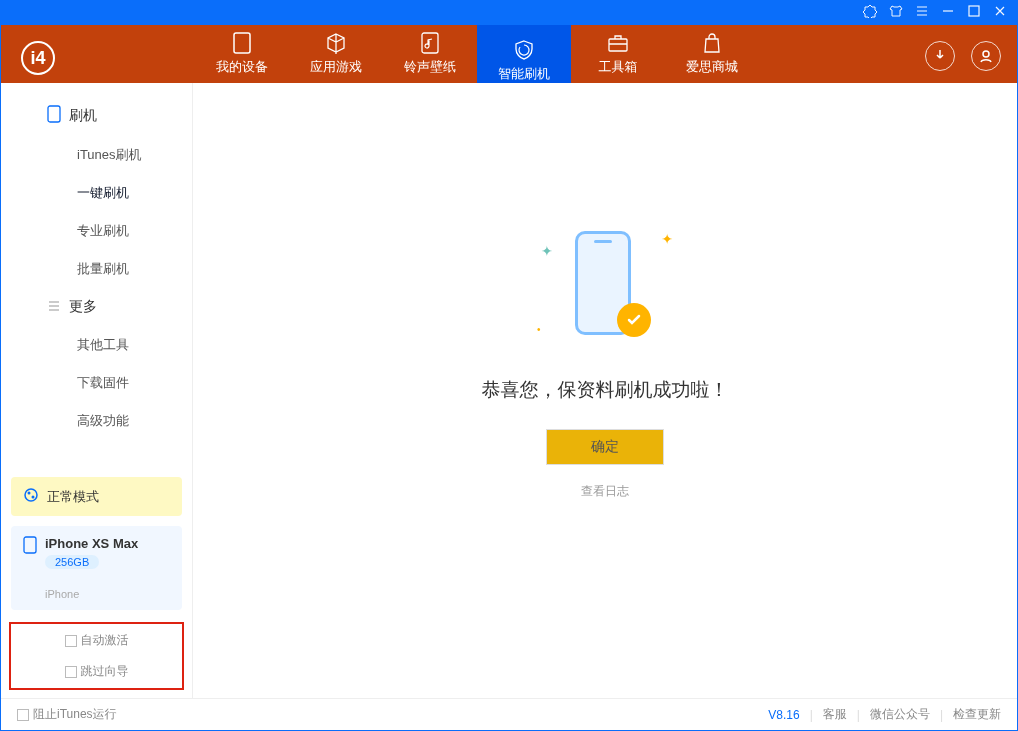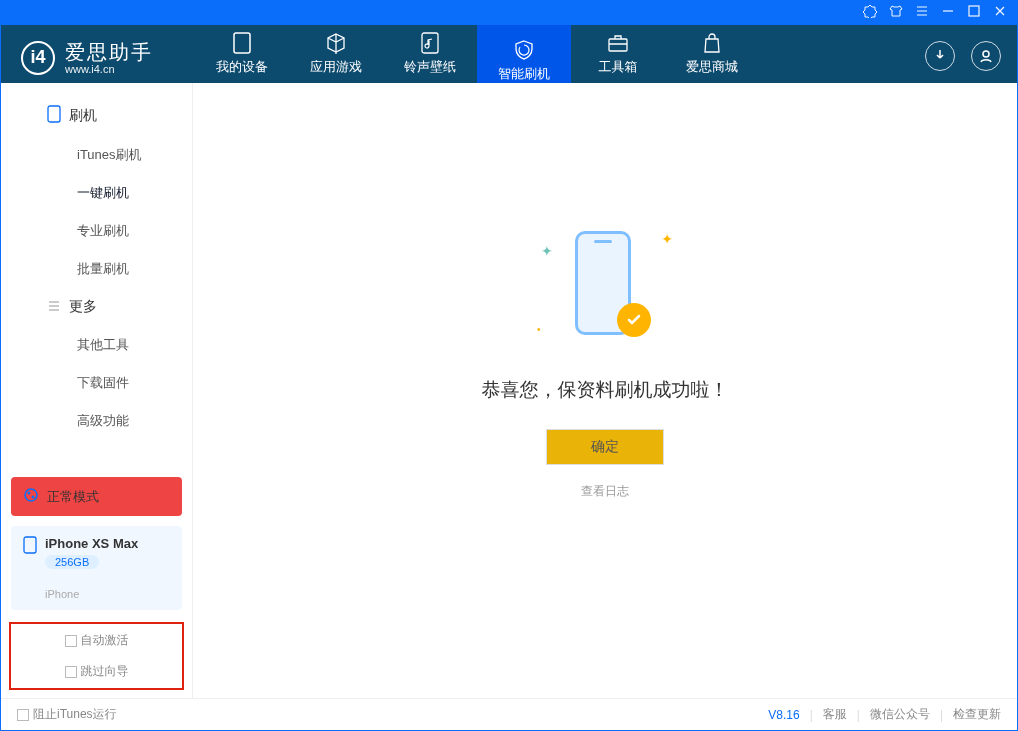--- a/index.html
+++ b/index.html
@@ -1,38 +1,38 @@
 <!DOCTYPE html>
 <html><head>
 <meta charset="utf-8">
 <style>
 * { margin: 0; padding: 0; box-sizing: border-box; font-family: "Microsoft YaHei", Arial, sans-serif; }
 body { background: #fff; }
 .window { width: 1018px; height: 731px; border: 1px solid #0a6efa; display: flex; flex-direction: column; }
 .titlebar-top { height: 24px; background: #0a6efa; display: flex; justify-content: flex-end; align-items: center; padding-right: 10px; gap: 12px; }
 .titlebar-top svg { opacity: .95; }
-.header { height: 58px; background: #0c4a6e; display: flex; align-items: flex-end; padding: 0 16px 0 20px; color: #fff; }
+.header { height: 58px; background: #c2410c; display: flex; align-items: flex-end; padding: 0 16px 0 20px; color: #fff; }
 .logo-block { display: flex; align-items: center; gap: 10px; padding-bottom: 8px; width: 174px; }
 .logo-circle { width: 34px; height: 34px; border: 2px solid #fff; border-radius: 50%; display:flex; align-items:center; justify-content:center; font-weight:bold; font-size:18px; }
 .brand-text { display:flex; flex-direction:column; line-height:1.1; }
 .brand-text .t1 { font-size: 20px; font-weight: 500; letter-spacing: 2px; }
 .brand-text .t2 { font-size: 11px; opacity: .9; }
 .tabs { display:flex; align-items:flex-end; height:100%; }
 .tab { width: 94px; height: 100%; display:flex; flex-direction:column; align-items:center; justify-content:center; gap:4px; font-size:13px; cursor:pointer; }
 .tab.active { background: #0056e8; justify-content: flex-end; }
 .tab-icon { width:22px; height:22px; display:flex; align-items:center; justify-content:center; }
 .header-right { margin-left:auto; display:flex; align-items:center; gap:16px; padding-bottom:12px; }
 .circle-btn { width:30px; height:30px; border:1.5px solid rgba(255,255,255,.8); border-radius:50%; display:flex; align-items:center; justify-content:center; cursor:pointer; }
 .body { flex:1; display:flex; min-height:0; }
 .sidebar { width:192px; border-right:1px solid #eee; display:flex; flex-direction:column; }
 .nav { flex:1; padding-top:12px; overflow:auto;padding-left:28px; }
 .nav-group-title { display:flex; align-items:center; gap:8px; padding:10px 18px; font-size:14px; color:#333; font-weight:500; }
 .nav-item { padding:10px 18px 10px 48px; font-size:13px; color:#555; cursor:pointer; }
 .nav-item.active { color:#0f172a; }
-.dev-box { margin:0 10px 10px; background:#ef4444; border-radius:4px; padding:10px 12px; font-size:13px; color:#333; display:flex; align-items:center; gap:8px; }
+.dev-box { margin:0 10px 10px; background:#fef9c3; border-radius:4px; padding:10px 12px; font-size:13px; color:#333; display:flex; align-items:center; gap:8px; }
 .dev-box2 { margin:0 10px 6px; background:#f1f7ff; border-radius:4px; padding:10px 12px; }
 .dev-name { font-size:13px; font-weight:600; color:#333; }
 .badge { display:inline-block; background:#def0ff; color:#0a6efa; border-radius:10px; padding:1px 10px; font-size:11px; margin-top:4px; }
 .dev-type { font-size:11px; color:#aaa; margin-top:18px; }
 .opts-row { border:2px solid #d21; margin:6px 8px 8px; padding:8px 6px; display:flex; gap:14px; align-items:center;flex-direction:column; }
 .chk { display:flex; align-items:center; gap:4px; font-size:12px; color:#888; cursor:pointer; }
 .chk-box { width:12px; height:12px; border:1px solid #bbb; }
 .main { flex:1; position:relative; display:flex; flex-direction:column; align-items:center; justify-content:center; }
 .phone-illu { position:relative; width:140px; height:140px; margin-top:-60px; }
 .phone-body { position:absolute; left:40px; top:10px; width:56px; height:104px; border:3px solid #7fbfff; border-radius:10px; background:#eaf4ff; }
@@ -69,24 +69,20 @@
           <rect x="2" y="2" width="10" height="10" fill="none" stroke="#fff" stroke-width="1.2"></rect>
         </svg></span>
     <span><svg width="14" height="14" viewBox="0 0 14 14">
           <path d="M3 3l8 8M11 3l-8 8" stroke="#fff" stroke-width="1.2"></path>
         </svg></span>
   </div>
 
   <div class="header">
     <div class="logo-block">
       <div class="logo-circle">i4</div>
-      <div class="brand-text">
-        <span class="t1">爱思助手</span>
-        <span class="t2">www.i4.cn</span>
-      </div>
     </div>
     <div class="tabs">
       <div class="tab">
         <span class="tab-icon">
             <svg width="18" height="22">
               <rect x="1" y="1" width="16" height="20" rx="2" fill="none" stroke="#fff" stroke-width="1.5"></rect>
             </svg>
           </span>
         <span>我的设备</span>
       </div>

